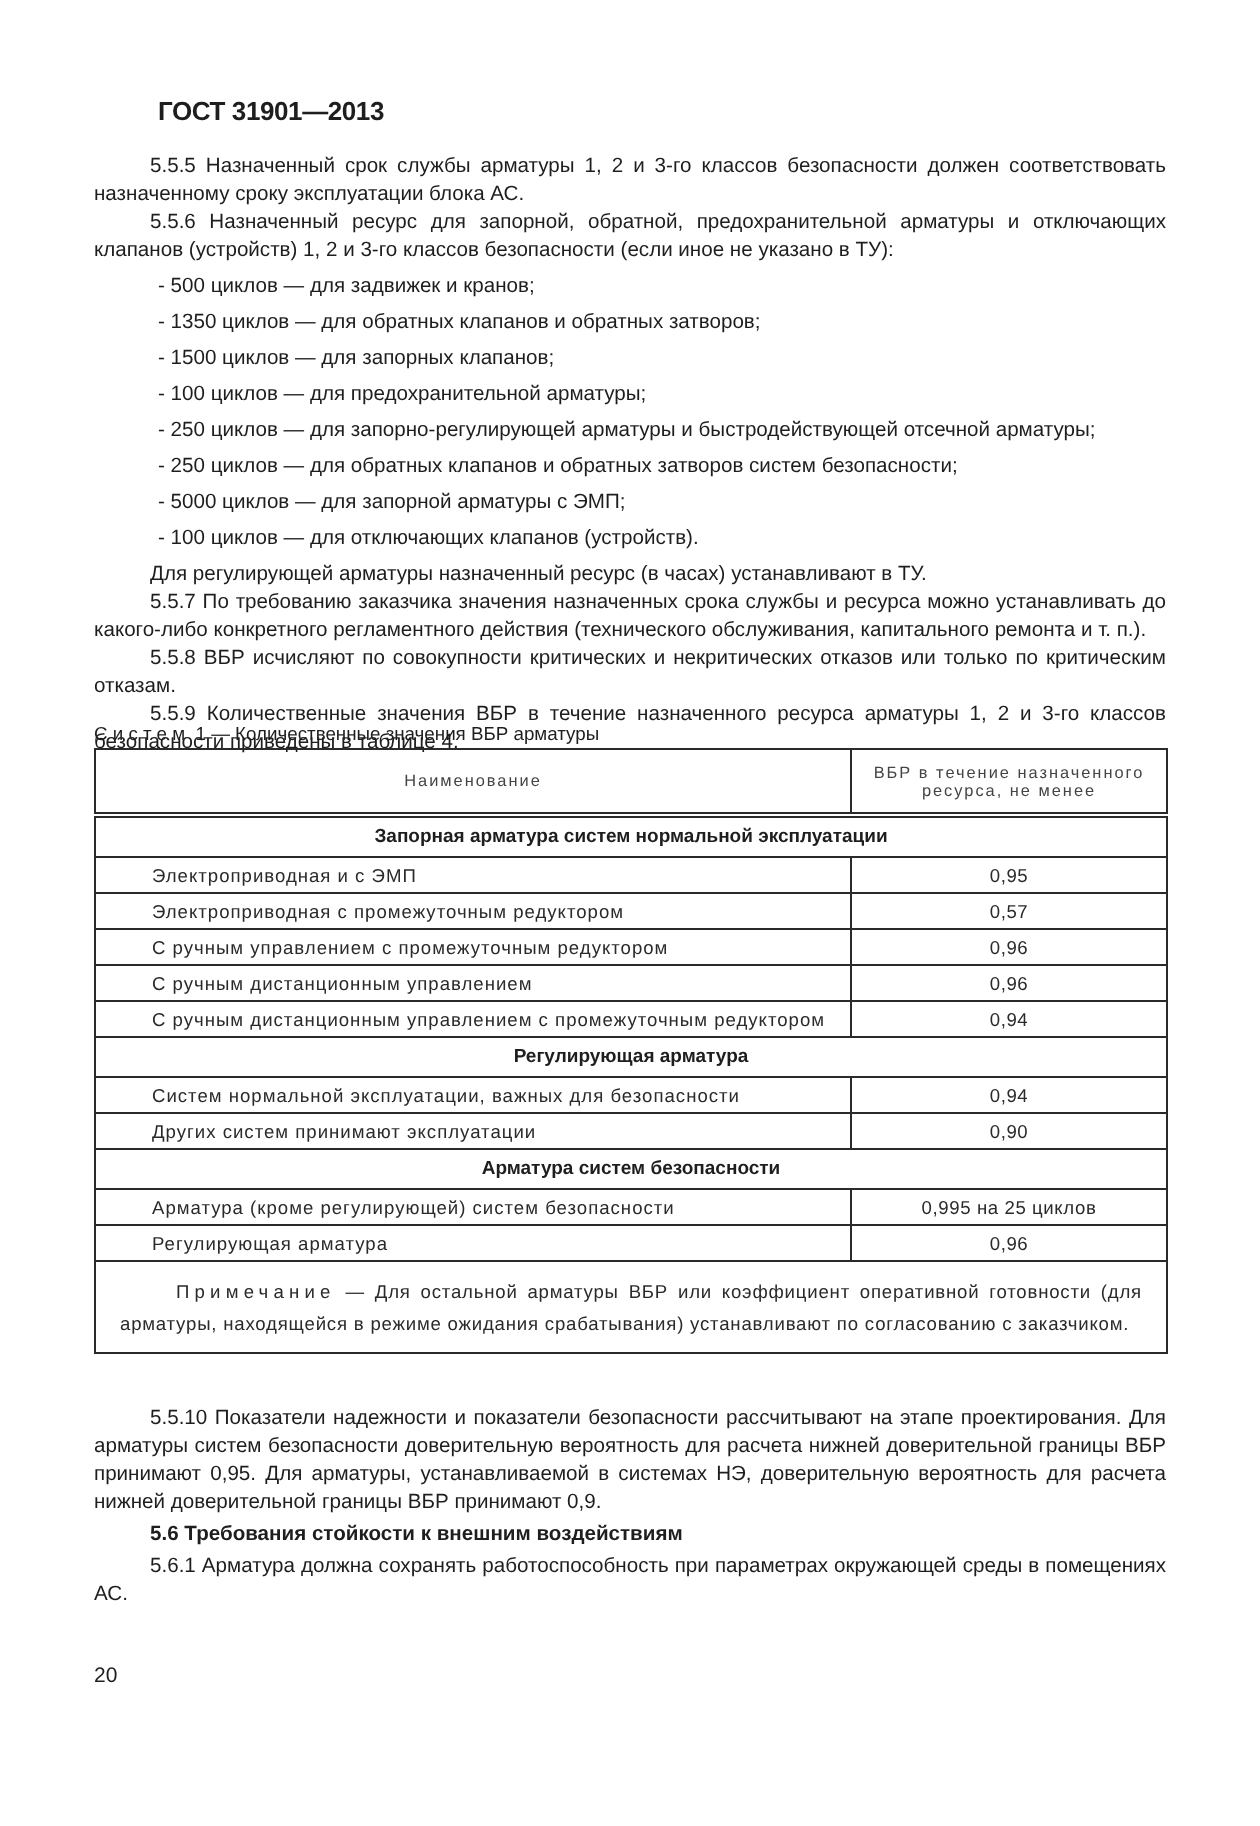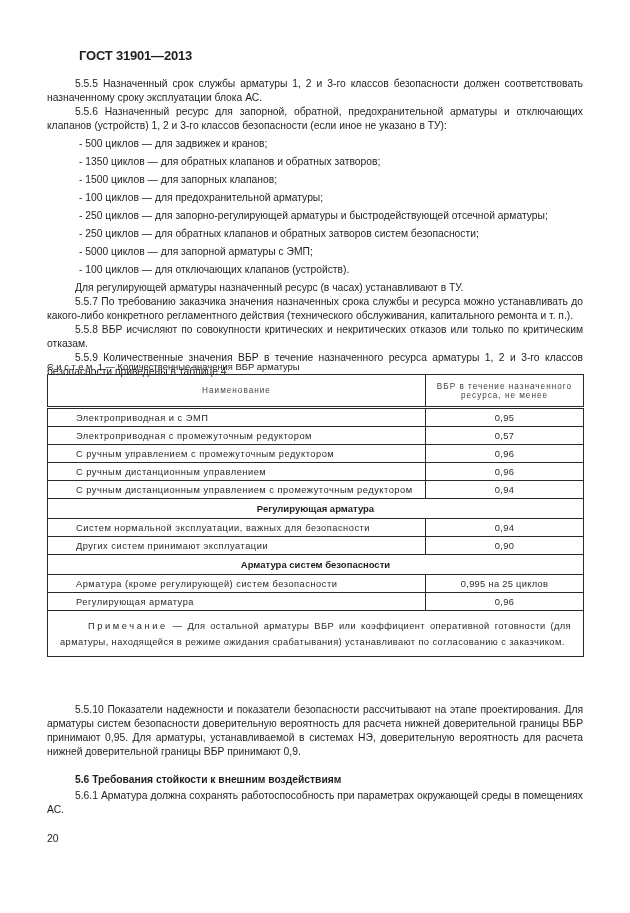--- a/index.html
+++ b/index.html
@@ -55,20 +55,23 @@
 </div>
 
 <table class="t">
   <tbody>
       <tr class="headrow">
     <td class="head">Наименование</td>
     <td class="head val" style="padding:0 6px;">ВБР в течение назначенного ресурса, не менее</td>
   </tr>
 
   <tr>
+    <td class="sect" colspan="2">Запорная арматура систем нормальной эксплуатации</td>
+  </tr>
+  <tr>
     <td class="name">Электроприводная и с ЭМП</td>
     <td class="val">0,95</td>
   </tr>
   <tr>
     <td class="name">Электроприводная с промежуточным редуктором</td>
     <td class="val">0,57</td>
   </tr>
   <tr>
     <td class="name">С ручным управлением с промежуточным редуктором</td>
     <td class="val">0,96</td>
@@ -109,17 +112,17 @@
   <tr>
     <td class="note" colspan="2">
       <span style="padding-left:28px;" class="spaced">Примечание</span><span> — Для остальной арматуры ВБР или коэффициент оперативной готовности (для арматуры, находящейся в режиме ожидания срабатывания) устанавливают по согласованию с заказчиком.</span>
     </td>
   </tr>
 </tbody>
   </table>
 
 <div class="txt" style="top:703px;">
   <p class="p ind">5.5.10 Показатели надежности и показатели безопасности рассчитывают на этапе проектирования. Для арматуры систем безопасности доверительную вероятность для расчета нижней доверительной границы ВБР принимают 0,95. Для арматуры, устанавливаемой в системах НЭ, доверительную вероятность для расчета нижней доверительной границы ВБР принимают 0,9.</p>
-  <p class="p ind bold" style="margin-top:14px;margin-bottom:2px;">5.6 Требования стойкости к внешним воздействиям</p>
+  <p class="p ind bold" style="margin-top:2px;margin-bottom:2px;">5.6 Требования стойкости к внешним воздействиям</p>
   <p class="p ind">5.6.1 Арматура должна сохранять работоспособность при параметрах окружающей среды в помещениях АС.</p>
 </div>
 
 <div class="pnum">20</div>
 
 </body></html>

